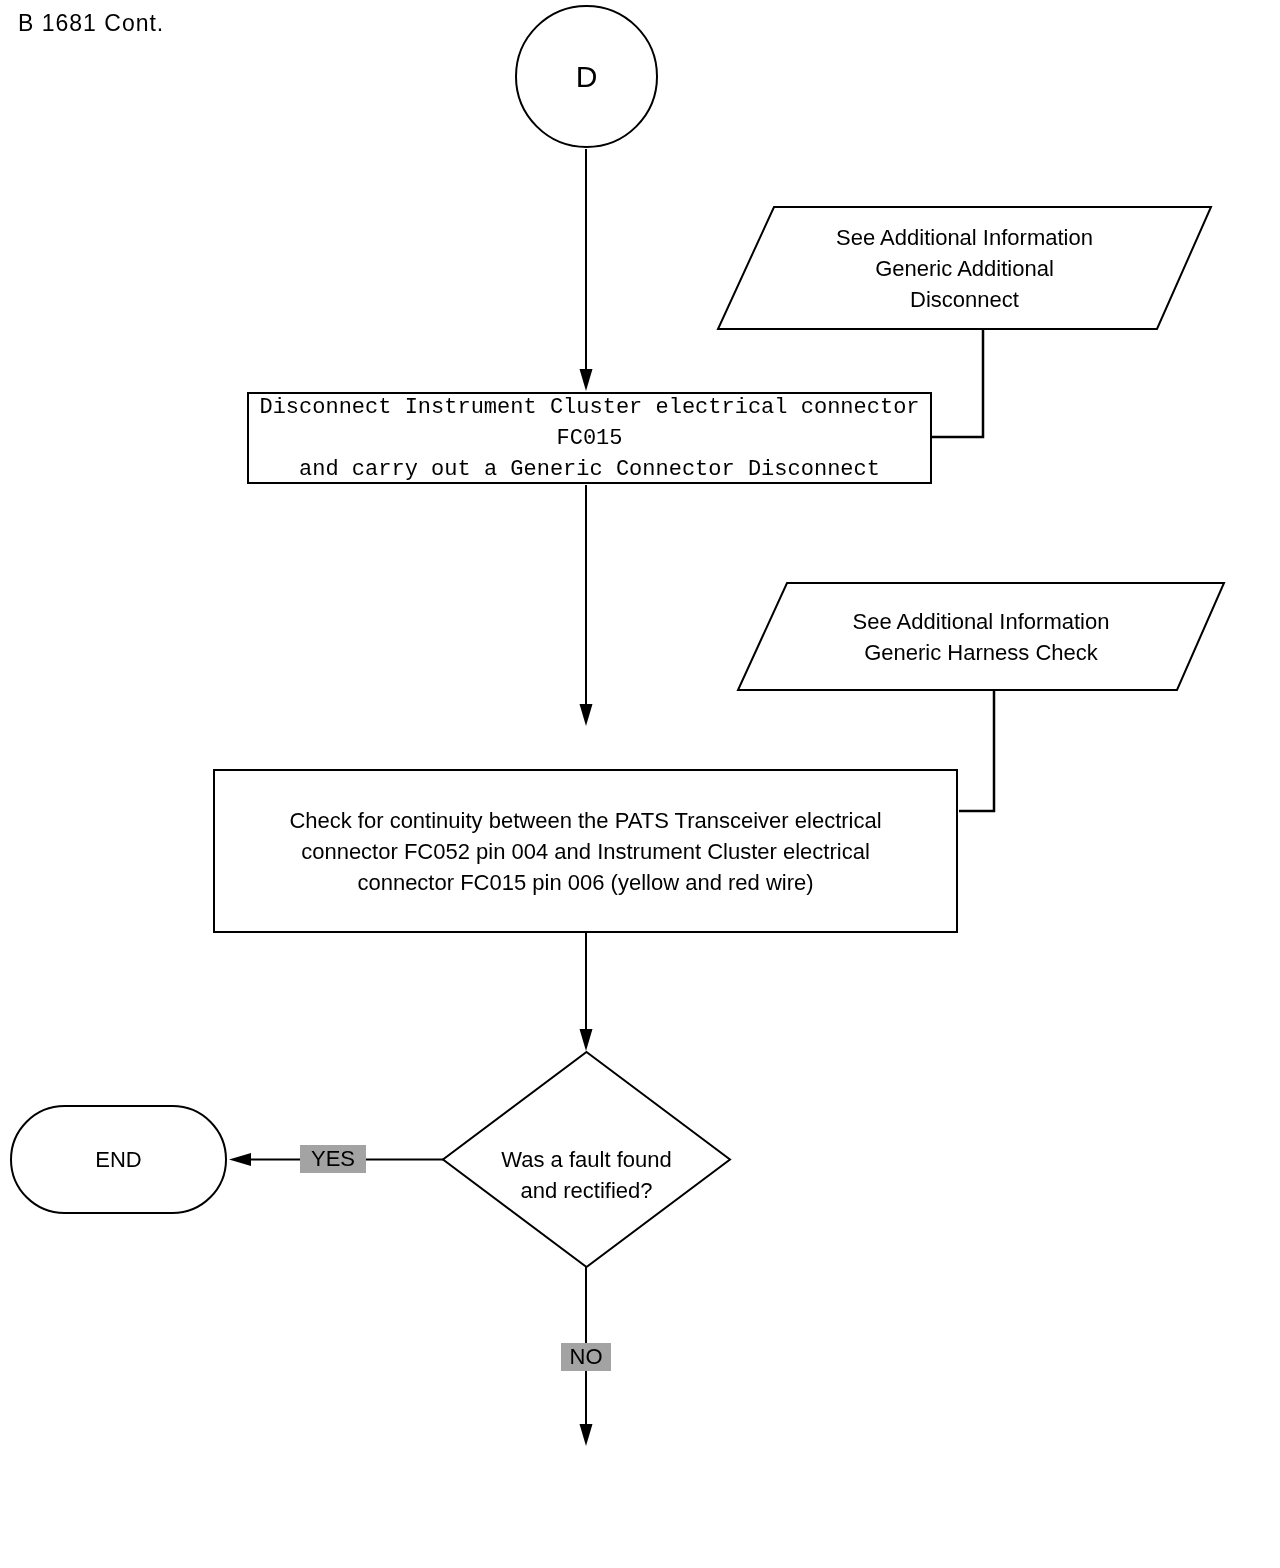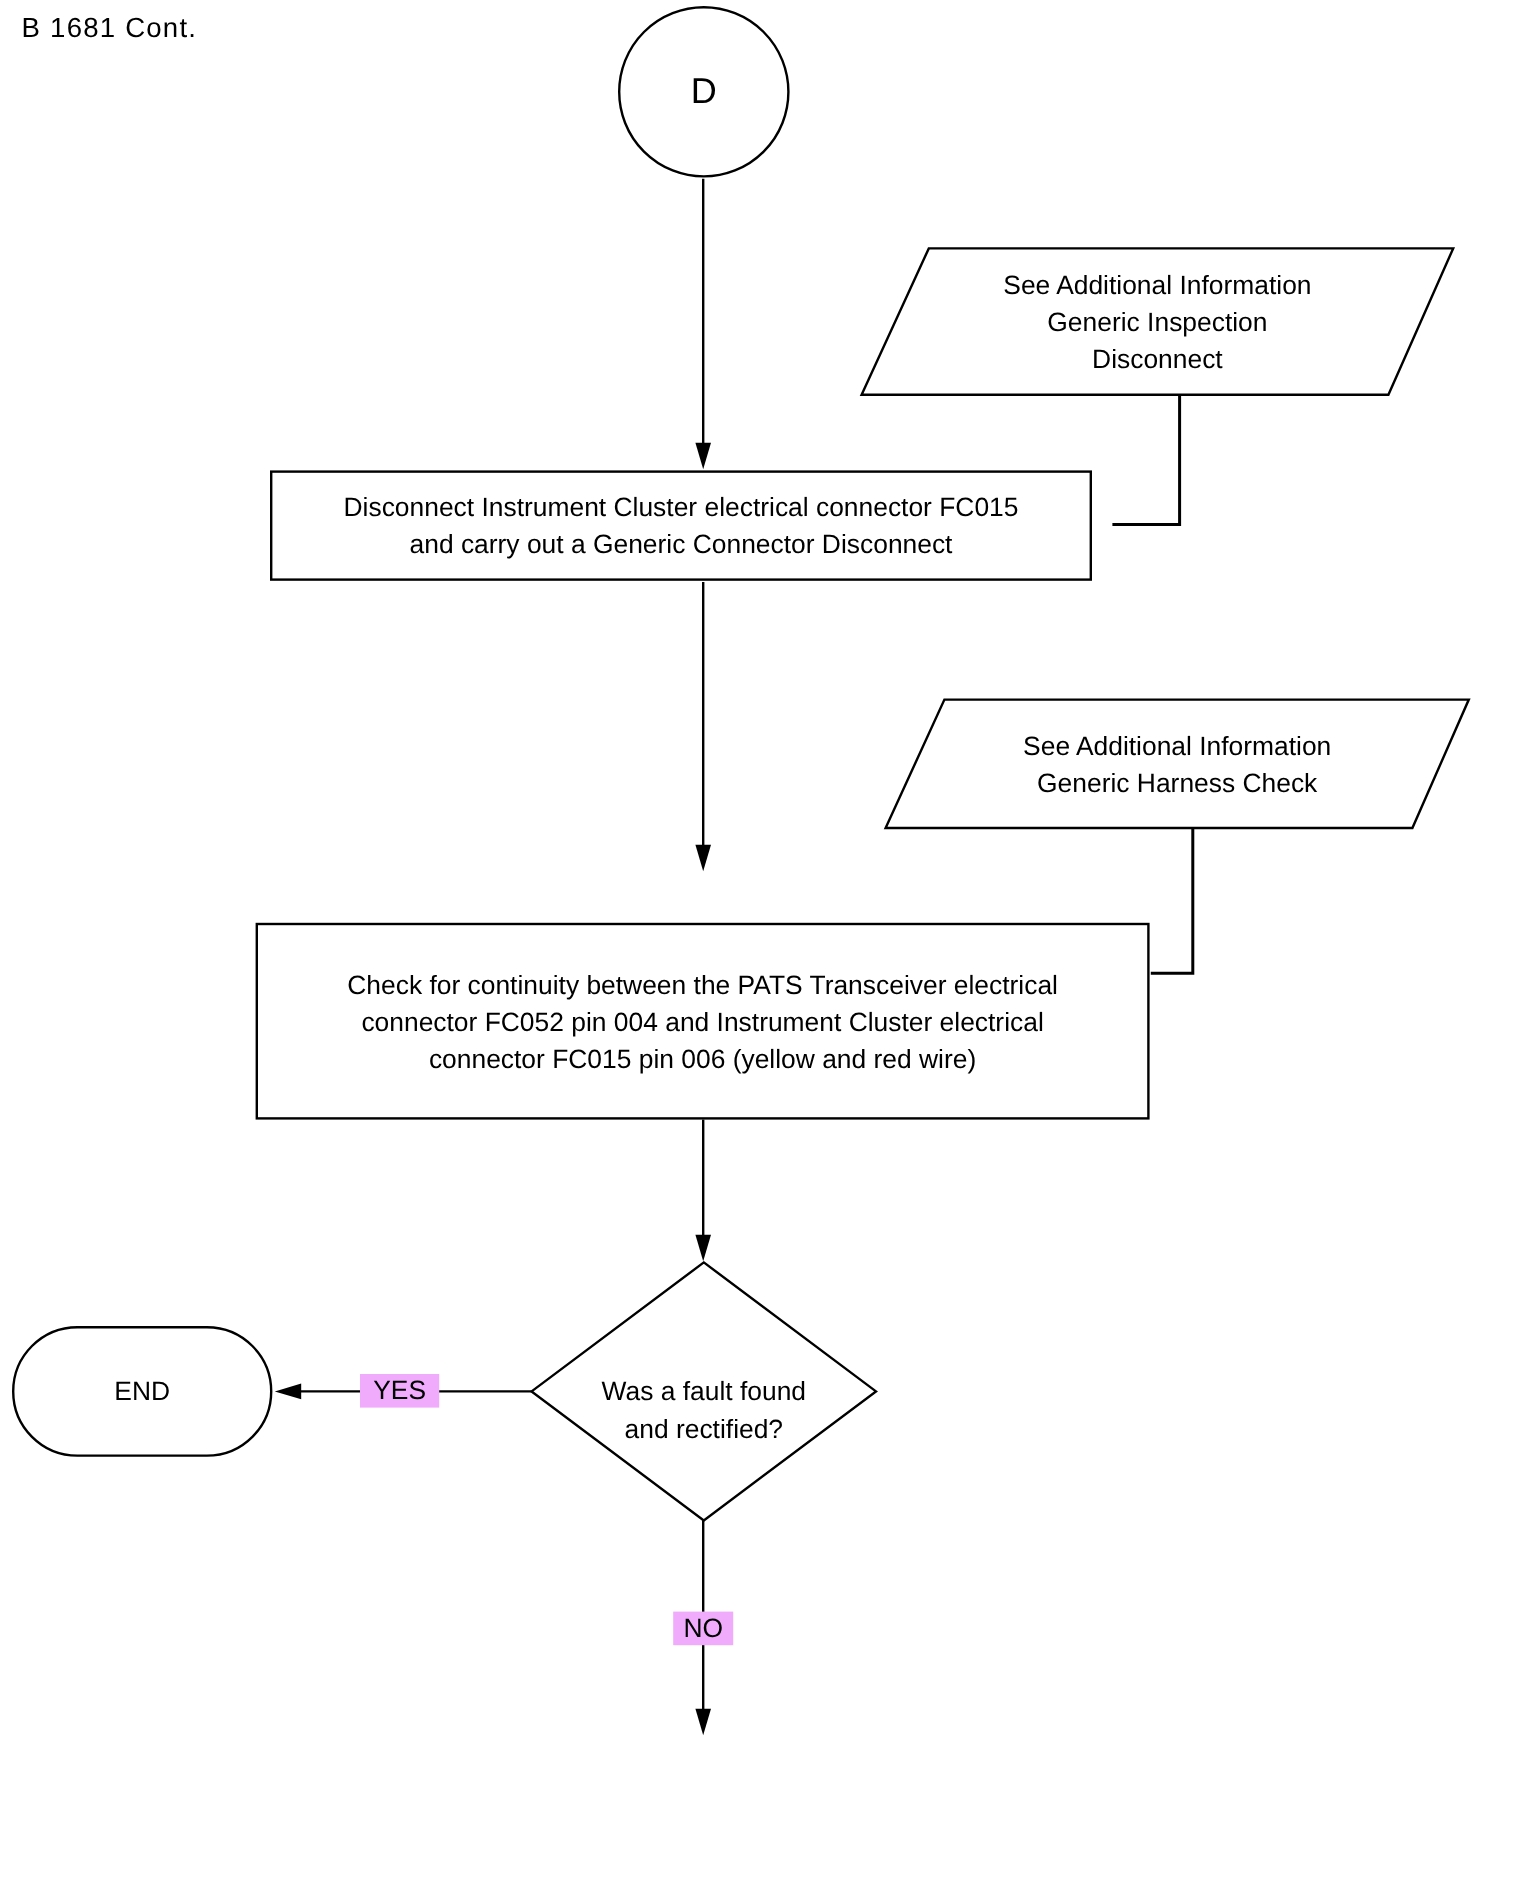--- a/index.html
+++ b/index.html
@@ -48,24 +48,25 @@
   .node span { display: block; }
   .circle-node {
     left: 515px;
     top: 5px;
     width: 143px;
     height: 143px;
     border-radius: 50%;
     font-size: 30px;
   }
   .process-1 {
-    left: 225px;
+    left: 247px;
     top: 392px;
     width: 685px;
     height: 92px;
+    font-family: Liberation Mono, monospace;
   }
   .process-2 {
     left: 213px;
     top: 727px;
     width: 745px;
     height: 164px;
     margin-top: 42px;
   }
   .para-text-1 {
     left: 718px;
@@ -95,21 +96,21 @@
   }
   .terminator-replace {
     left: 380px;
     top: 1447px;
     width: 413px;
     height: 103px;
     border-radius: 52px;
   }
   .edge-label {
     position: absolute;
-    background: #f0abfc;
+    background: #a3a3a3;
     font-size: 22px;
     line-height: 28px;
     text-align: center;
   }
   .edge-label-yes {
     left: 300px;
     top: 1145px;
     width: 66px;
   }
   .edge-label-no {
@@ -152,21 +153,21 @@
 
   <div class="page-label">B 1681 Cont.</div>
 
   <div class="node bordered circle-node">
     <span>D</span>
   </div>
 
   <div class="node para-text-1">
     <div>
       <span>See Additional Information</span>
-      <span>Generic Inspection</span>
+      <span>Generic Additional</span>
       <span>Disconnect</span>
     </div>
   </div>
 
   <div class="node bordered process-1">
     <div>
       <span>Disconnect Instrument Cluster electrical connector FC015</span>
       <span>and carry out a Generic Connector Disconnect</span>
     </div>
   </div>

